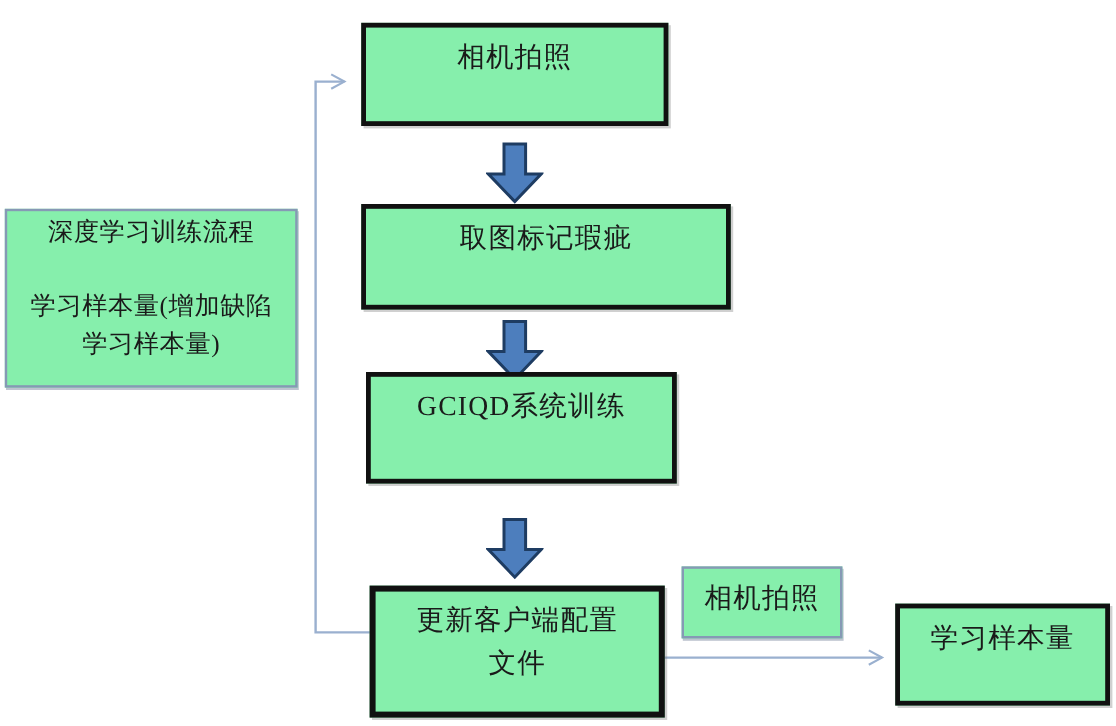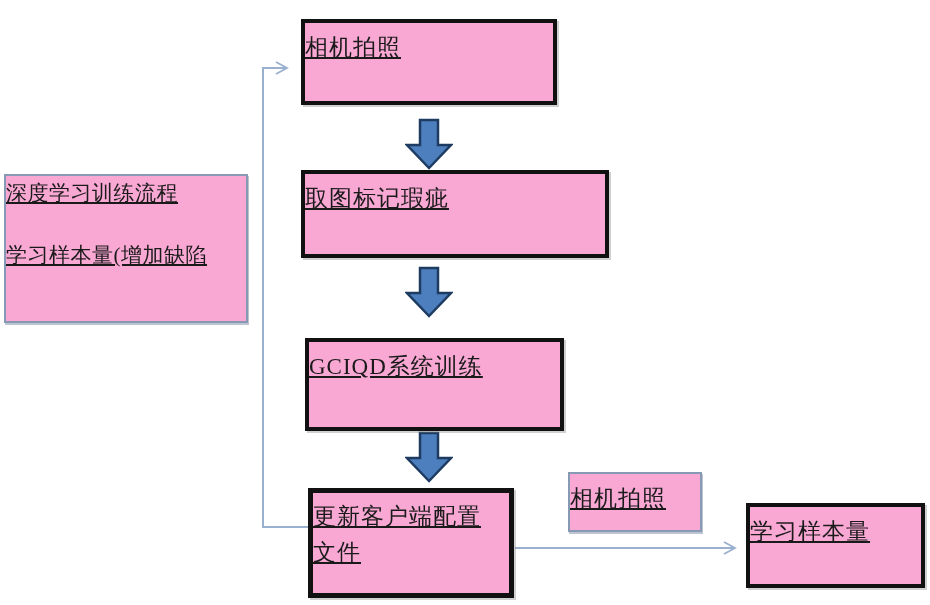--- a/index.html
+++ b/index.html
@@ -7,25 +7,24 @@
     position:relative;
     width:930px;height:605px;
     background:#ffffff;
     font-family:"Liberation Serif","DejaVu Serif",serif;
     color:#1a1a1a;
     overflow:hidden;
   }
   .layer{position:absolute;left:0;top:0;width:930px;height:605px;pointer-events:none;}
   .box{
     position:absolute;
-    background:#f9a8d4;
+    background:#86efac;
     box-sizing:border-box;
-    text-align:left;
+    text-align:center;
     z-index:2;
-    text-decoration:underline;
   }
   .process{
     border:4px solid #111111;
     font-size:23px;
     letter-spacing:1px;
     box-shadow:2px 2px 0 rgba(120,120,120,0.35);
   }
   .note{
     border:2px solid #8699b5;
     box-shadow:1px 2px 0 rgba(110,125,150,0.45);
@@ -50,47 +49,48 @@
         <path class="arrowhead-path" d="M1,1 L12,7 L1,13"></path>
       </marker>
     </defs>
     <path class="connector" d="M 309 527 L 263 527 L 263 68 L 287 68" marker-end="url(#openArrow)"></path>
     <path class="connector" d="M 515 548 L 735 548" marker-end="url(#openArrow)"></path>
   </svg>
 
   <div class="box note legend-box" style="left:4px;top:174px;width:244px;height:149px;">
     <div class="legend-gap">深度学习训练流程</div>
     <div>学习样本量(增加缺陷</div>
+    <div>学习样本量)</div>
   </div>
 
   <div class="box process pad-top" style="left:301px;top:19px;width:256px;height:86px;">
     <span>相机拍照</span>
   </div>
 
   <svg class="block-arrow" style="left:405px;top:118px;" width="48" height="52" viewBox="0 0 48 52">
     <polygon points="15,2 33,2 33,27 46,27 24,50 2,27 15,27" fill="#4d7ebd"></polygon>
   </svg>
 
   <div class="box process pad-top" style="left:301px;top:170px;width:308px;height:88px;">
     <span>取图标记瑕疵</span>
   </div>
 
   <svg class="block-arrow" style="left:405px;top:266px;" width="48" height="52" viewBox="0 0 48 52">
     <polygon points="15,2 33,2 33,27 46,27 24,50 2,27 15,27" fill="#4d7ebd"></polygon>
   </svg>
 
-  <div class="box process pad-top" style="left:305px;top:338px;width:259px;height:93px;">
+  <div class="box process pad-top" style="left:305px;top:310px;width:259px;height:93px;">
     <span>GCIQD系统训练</span>
   </div>
 
   <svg class="block-arrow" style="left:405px;top:431px;" width="48" height="52" viewBox="0 0 48 52">
     <polygon points="15,2 33,2 33,27 46,27 24,50 2,27 15,27" fill="#4d7ebd"></polygon>
   </svg>
 
-  <div class="box process two-line" style="left:308px;top:488px;width:206px;height:110px;border-width:5px;">
+  <div class="box process two-line" style="left:308px;top:488px;width:246px;height:110px;border-width:5px;">
     <div>更新客户端配置</div>
     <div>文件</div>
   </div>
 
   <div class="box note pad-top" style="left:568px;top:472px;width:134px;height:60px;font-size:23px;letter-spacing:1px;">
     <span>相机拍照</span>
   </div>
 
   <div class="box process pad-top" style="left:746px;top:503px;width:179px;height:85px;">
     <span>学习样本量</span>

